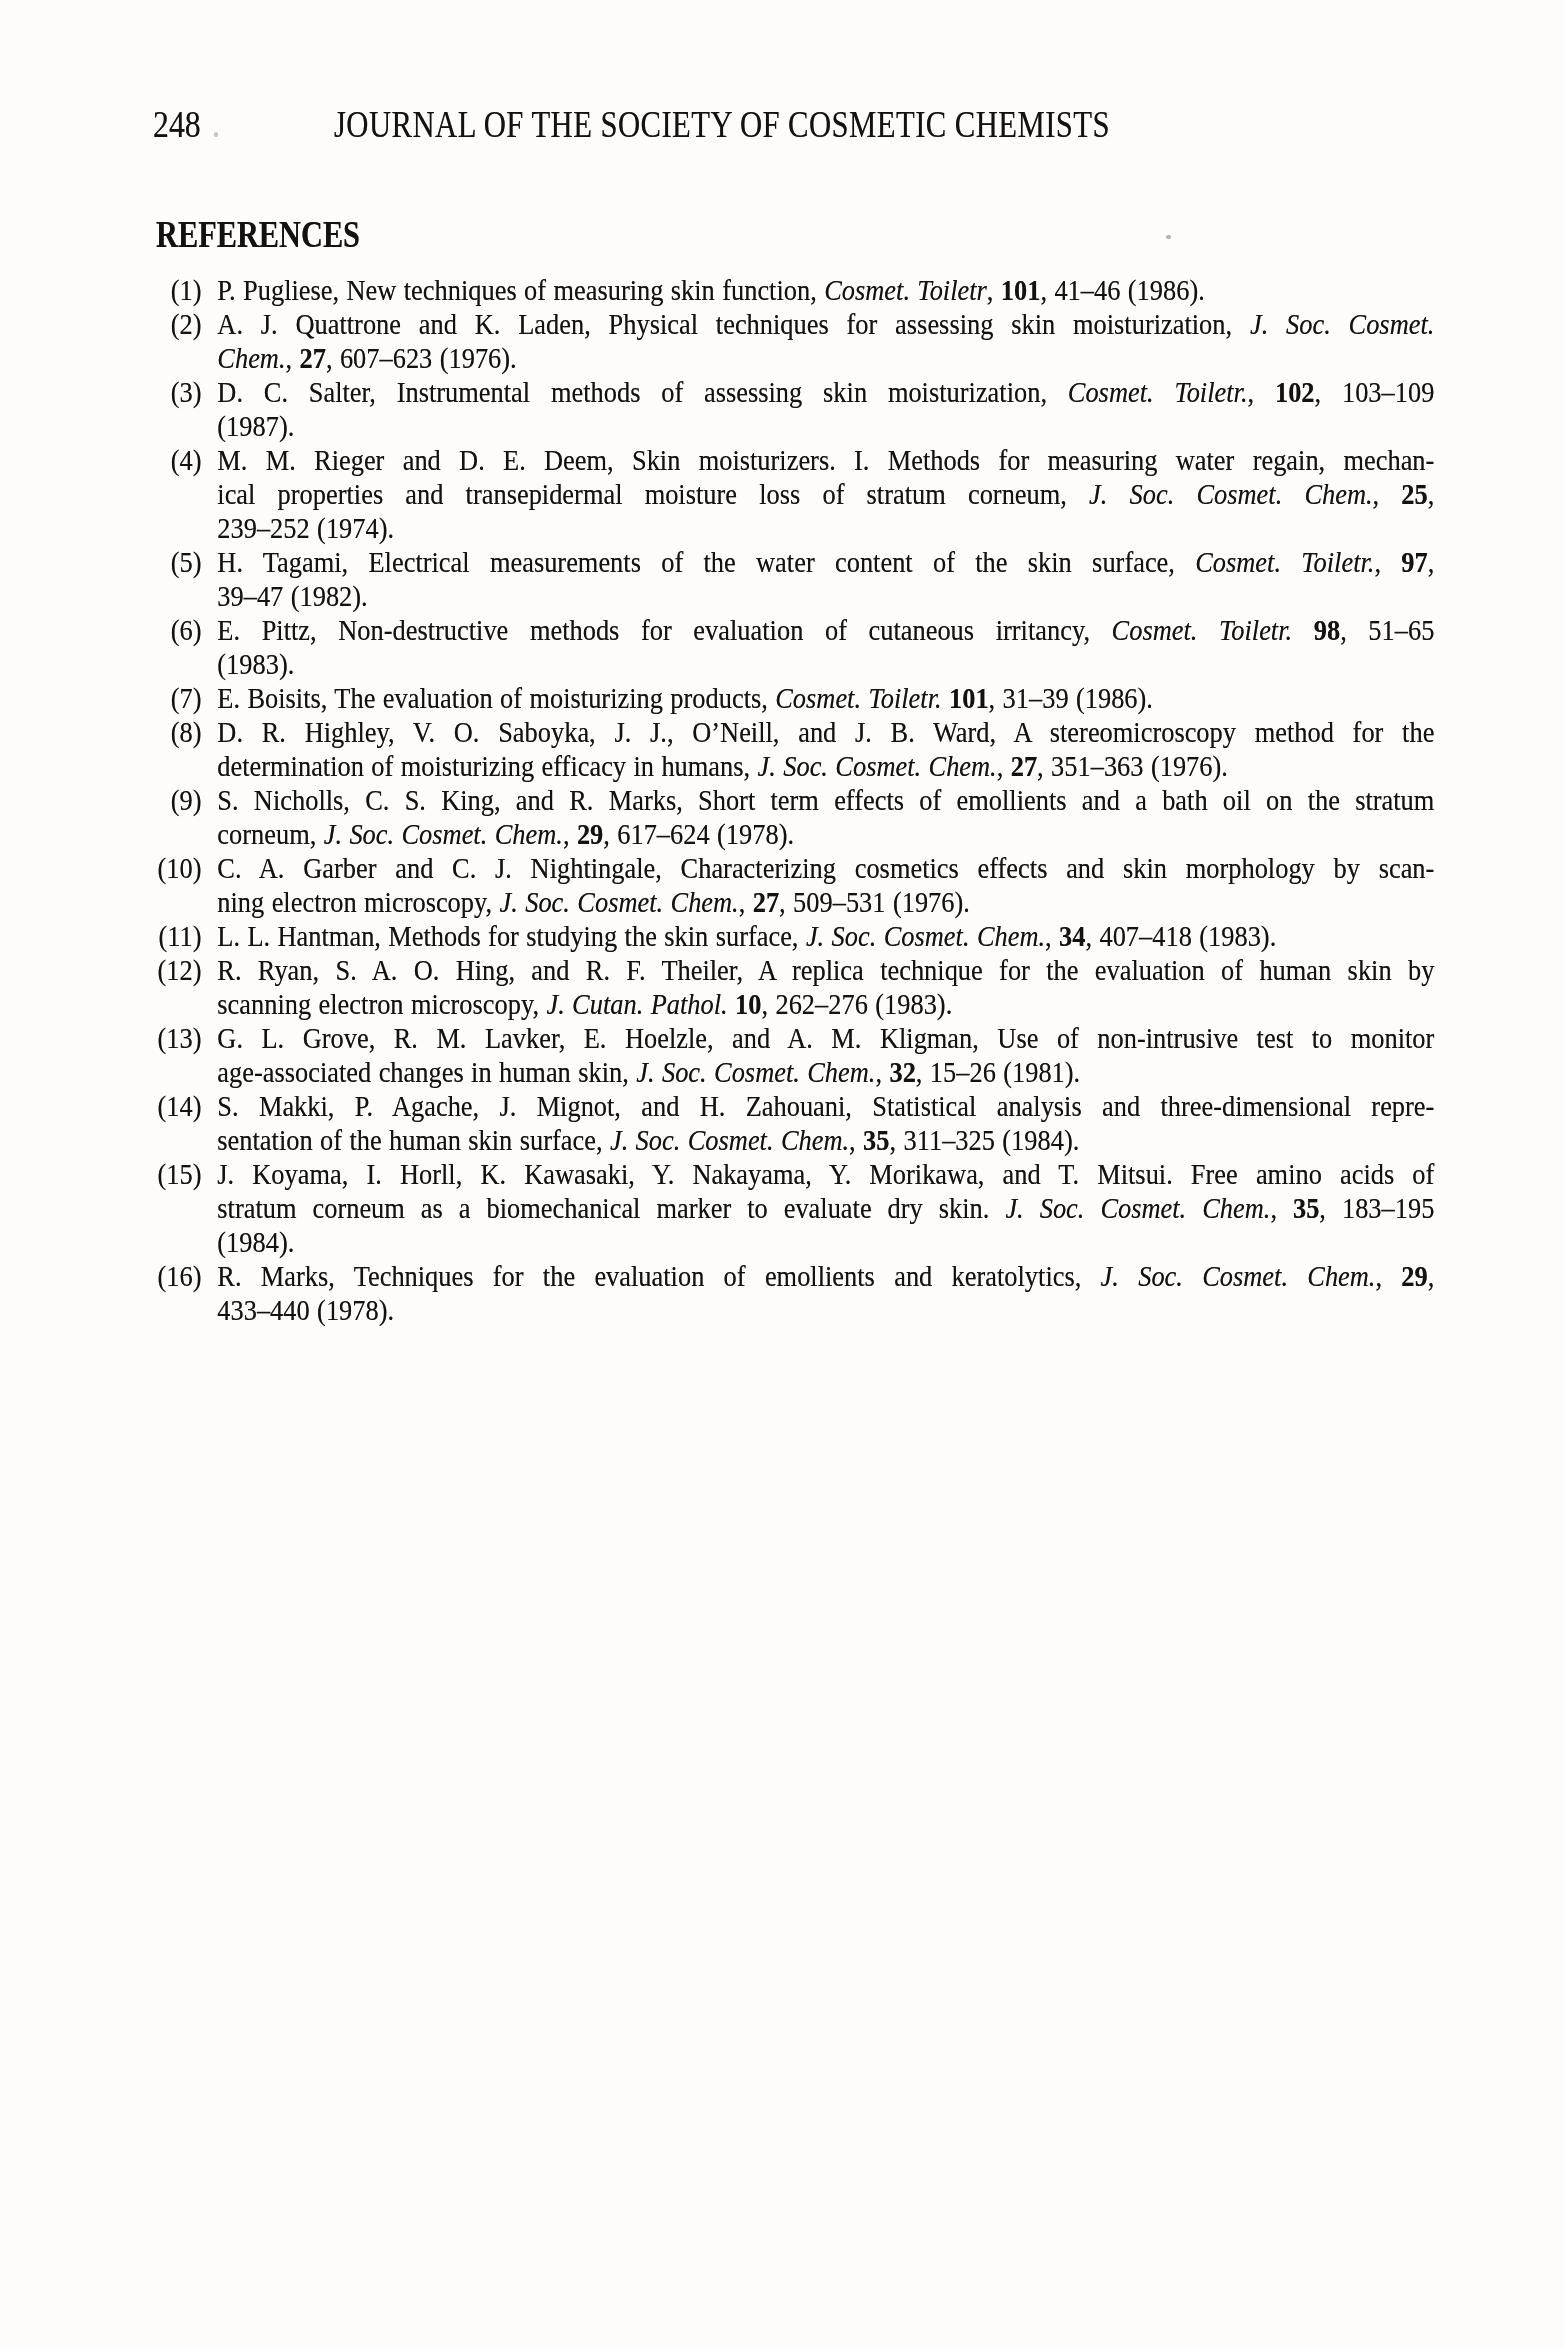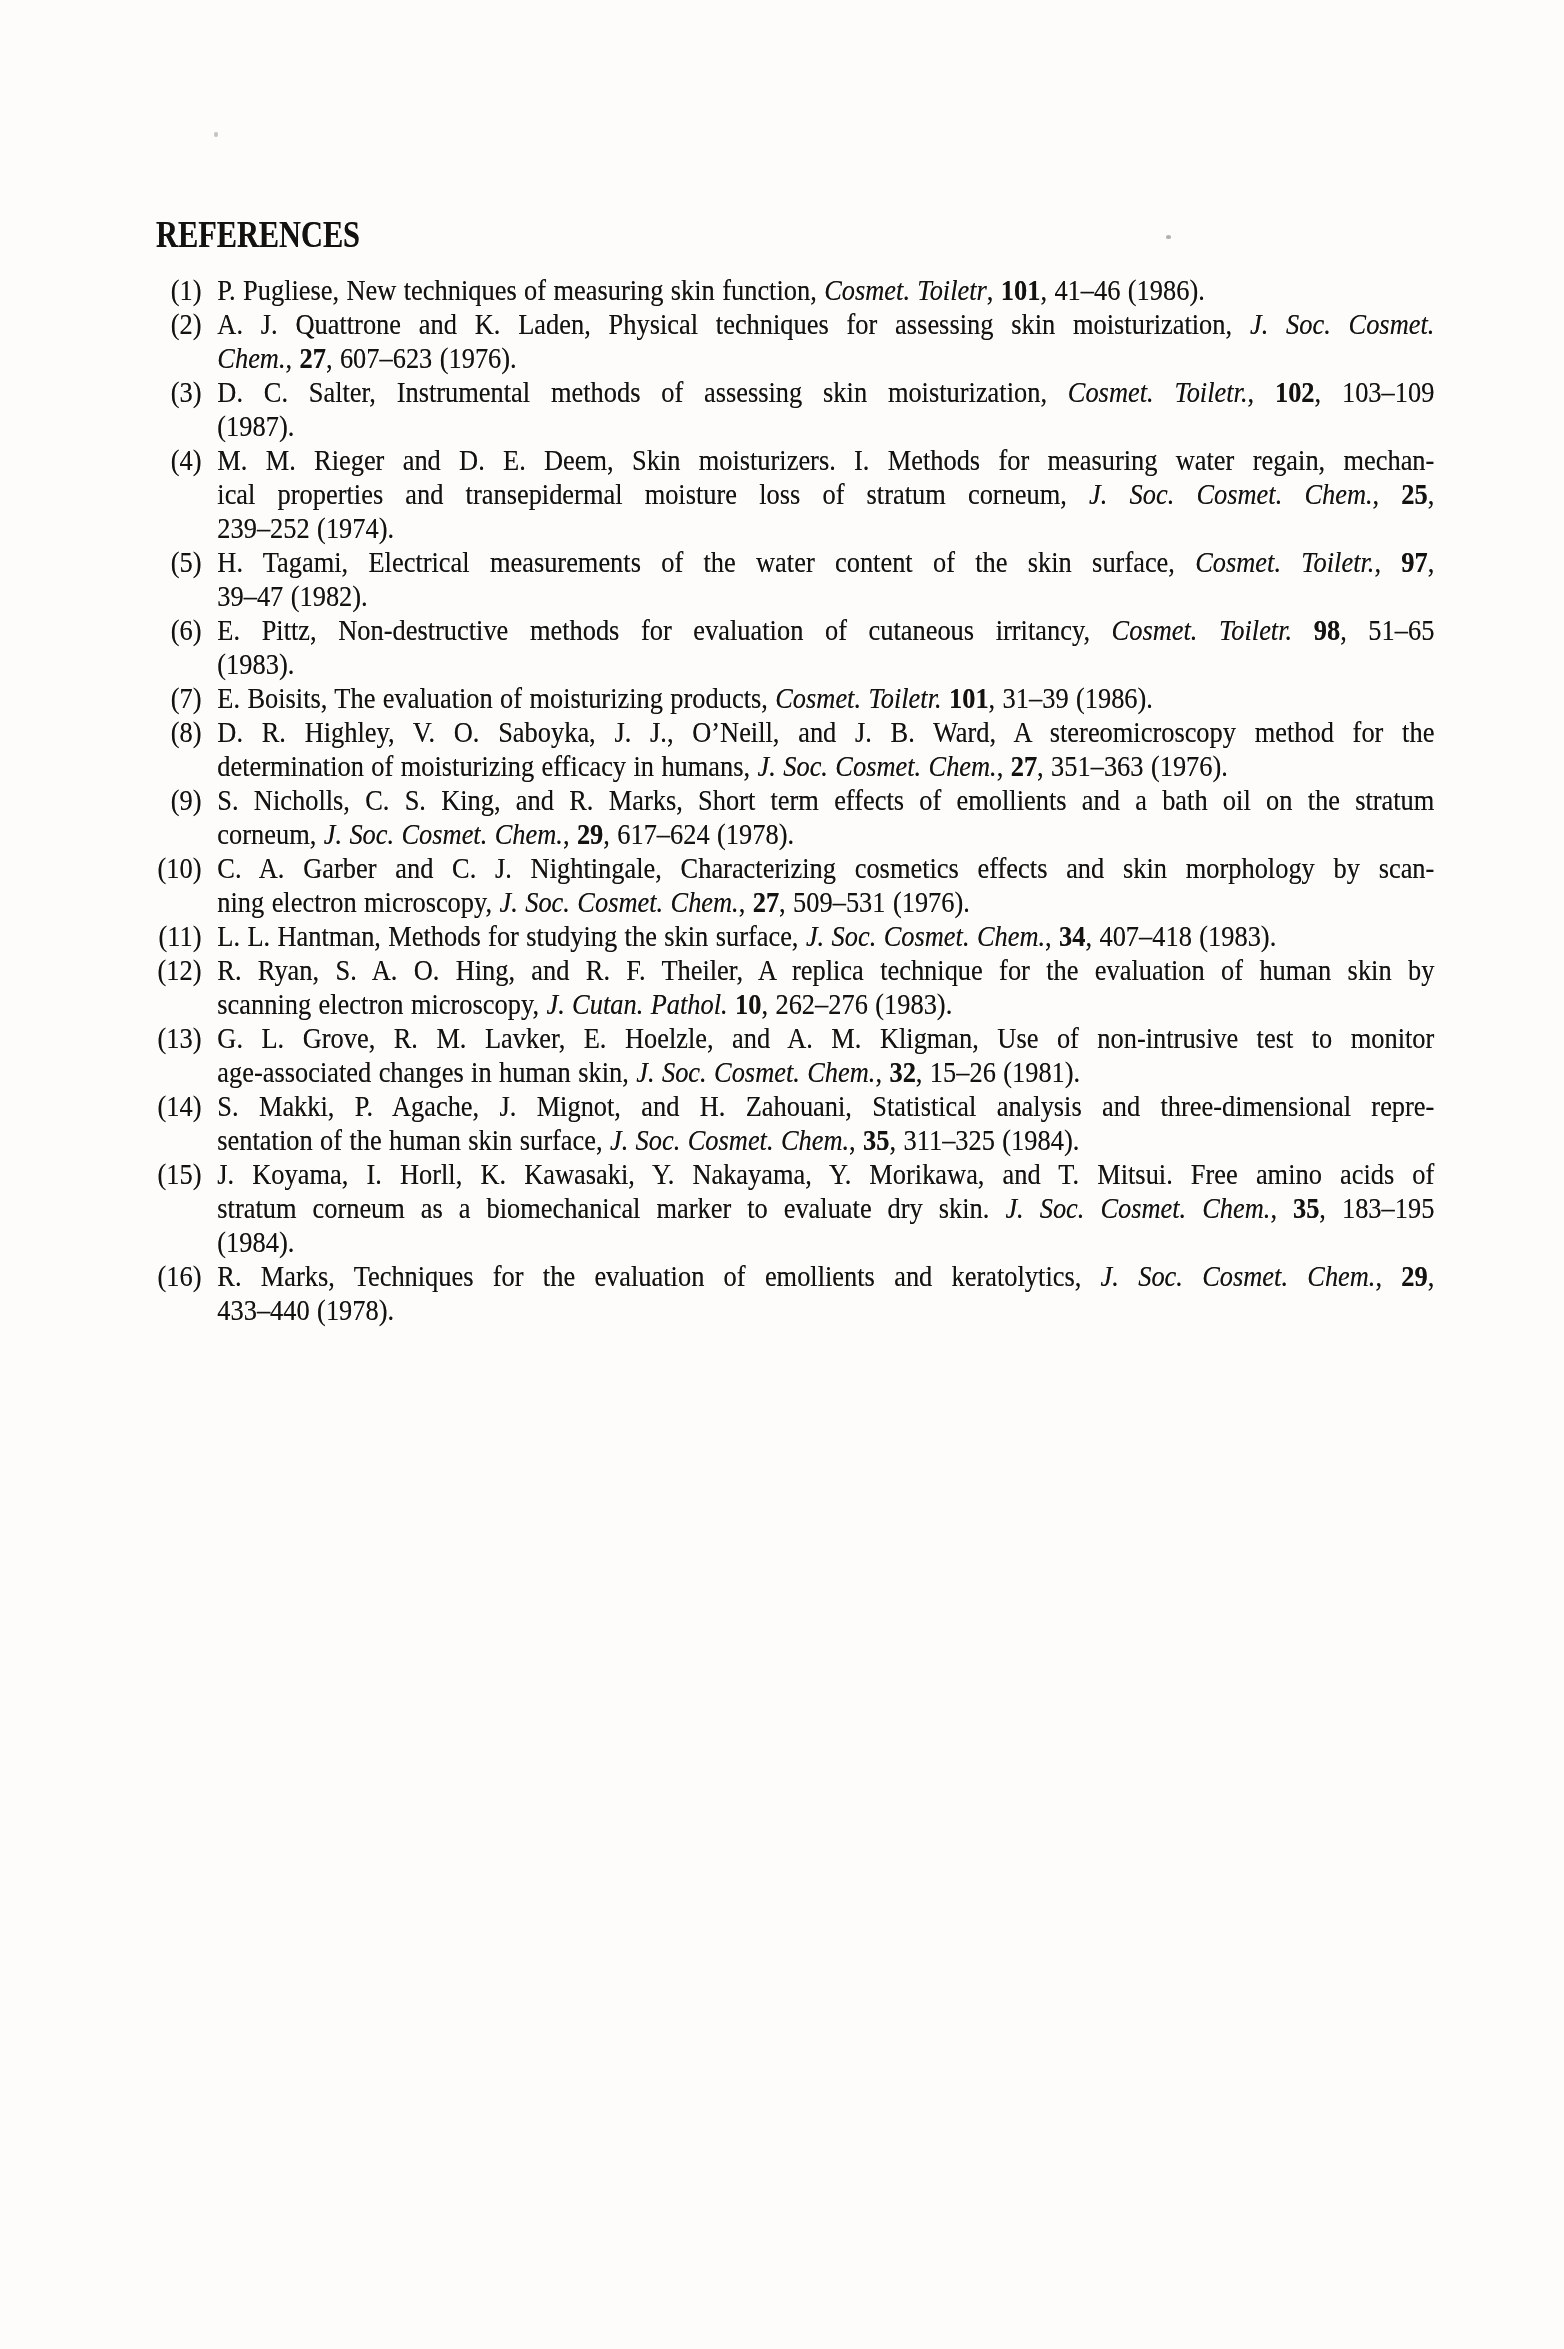--- a/index.html
+++ b/index.html
@@ -55,20 +55,24 @@
   .ref-line .b { font-weight: bold; }
   
   .speck { position: absolute; background: #8f8b85; border-radius: 50%; opacity: 0.65; }
   .speck.s1 { left: 1166px; top: 235px; width: 4.7px; height: 3.7px; }
   .speck.s2 { left: 214px; top: 132px; width: 3.7px; height: 4.7px; opacity: 0.5; }
 </style>
 </head>
 <body>
 
 <div class="page">
+  <div class="running-head">
+    <span class="pagenum">248</span>
+    <span class="jtitle">JOURNAL OF THE SOCIETY OF COSMETIC CHEMISTS</span>
+  </div>
 
   <h2 class="refs-heading">REFERENCES</h2>
 
   <div class="ref-list" id="ref-list">
       <div class="ref-item">
         <span class="ref-label">(1)</span>
         <div class="ref-line last"><span>P. Pugliese, New techniques of measuring skin function, </span><span class="i">Cosmet. Toiletr</span><span>, </span><span class="b">101</span><span>, 41–46 (1986).</span></div>
       </div>
       <div class="ref-item">
         <span class="ref-label">(2)</span>

